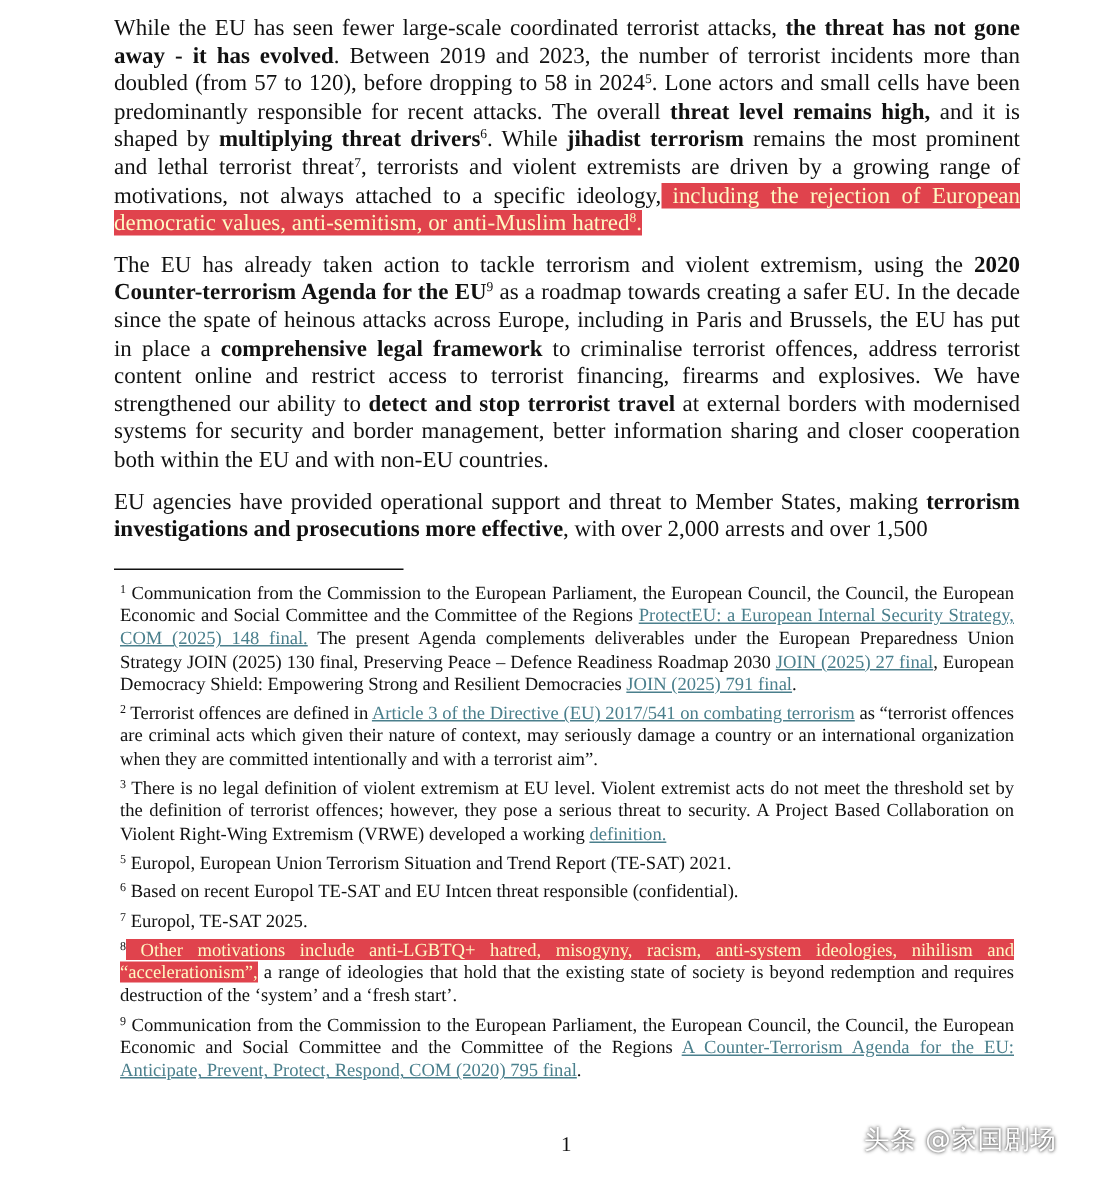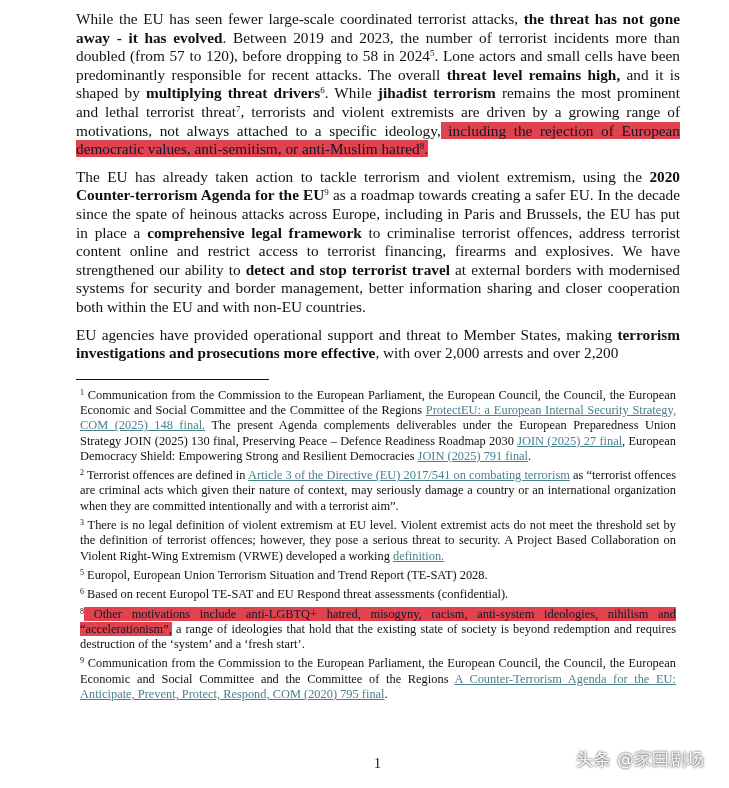--- a/index.html
+++ b/index.html
@@ -6,21 +6,21 @@
   body { width: 729px; height: 788px; position: relative; overflow: hidden; }
   .page {
     position: absolute; left: 76px; top: 10px; width: 604px;
     font-family: "Liberation Serif", serif; color: #111;
   }
   .para {
     font-size: 15.3px; line-height: 18.6px; text-align: justify; margin: 0 0 9px 0;
   }
   .para b { font-weight: bold; }
   sup { font-size: 9px; line-height: 0; vertical-align: 5px; }
-  .hl { background: #e0434d; color: #0f172a; }
+  .hl { background: #e0434d; color: #fef9c3; }
   .rule { width: 193px; height: 1px; background: #111; margin: 16px 0 8px 0; }
   .fn {
     font-size: 12.4px; line-height: 15.3px; text-align: justify; margin: 4px;
   }
   .fn sup { font-size: 8px; vertical-align: 4px; }
   .link { color: #4a7f8c; text-decoration: underline; }
   .pagenum {
     position: absolute; left: 374px; top: 756px; font-family: "Liberation Serif", serif;
     font-size: 14px; color: #111;
   }
@@ -31,35 +31,36 @@
 </style>
 </head>
 <body>
 
 <div class="page">
 
   <p class="para"><span>While the EU has seen fewer large-scale coordinated terrorist attacks, </span><b>the threat has not gone away - it has evolved</b><span>. Between 2019 and 2023, the number of terrorist incidents more than doubled (from 57 to 120), before dropping to 58 in 2024</span><sup>5</sup><span>. Lone actors and small cells have been predominantly responsible for recent attacks. The overall </span><b>threat level remains high,</b><span> and it is shaped by </span><b>multiplying threat drivers</b><sup>6</sup><span>. While </span><b>jihadist terrorism</b><span> remains the most prominent and lethal terrorist threat</span><sup>7</sup><span>, terrorists and violent extremists are driven by a growing range of motivations, not always attached to a specific ideology,</span><span class="hl" style="background: rgb(224, 67, 77);"><span> including the rejection of European democratic values, anti-semitism, or anti-Muslim hatred</span><sup>8</sup><span>.</span></span></p>
 
   <p class="para"><span>The EU has already taken action to tackle terrorism and violent extremism, using the </span><b>2020 Counter-terrorism Agenda for the EU</b><sup>9</sup><span> as a roadmap towards creating a safer EU. In the decade since the spate of heinous attacks across Europe, including in Paris and Brussels, the EU has put in place a </span><b>comprehensive legal framework</b><span> to criminalise terrorist offences, address terrorist content online and restrict access to terrorist financing, firearms and explosives. We have strengthened our ability to </span><b>detect and stop terrorist travel</b><span> at external borders with modernised systems for security and border management, better information sharing and closer cooperation both within the EU and with non-EU countries.</span></p>
 
-  <p class="para"><span>EU agencies have provided operational support and threat to Member States, making </span><b>terrorism investigations and prosecutions more effective</b><span>, with over 2,000 arrests and over 2,200</span></p>
+  <p class="para"><span>EU agencies have provided operational support and threat to Member States, making </span><b>terrorism investigations and prosecutions more effective</b><span>, with over 2,000 arrests and over 1,500</span></p>
 
   <div class="rule"></div>
 
   <p class="fn"><sup>1</sup><span> Communication from the Commission to the European Parliament, the European Council, the Council, the European Economic and Social Committee and the Committee of the Regions </span><a class="link" style="color: rgb(74, 127, 140);">ProtectEU: a European Internal Security Strategy, COM (2025) 148 final.</a><span> The present Agenda complements deliverables under the European Preparedness Union Strategy JOIN (2025) 130 final, Preserving Peace – Defence Readiness Roadmap 2030 </span><a class="link" style="color: rgb(74, 127, 140);">JOIN (2025) 27 final</a><span>, European Democracy Shield: Empowering Strong and Resilient Democracies </span><a class="link" style="color: rgb(74, 127, 140);">JOIN (2025) 791 final</a><span>.</span></p>
 
   <p class="fn"><sup>2</sup><span> Terrorist offences are defined in </span><a class="link" style="color: rgb(74, 127, 140);">Article 3 of the Directive (EU) 2017/541 on combating terrorism</a><span> as “terrorist offences are criminal acts which given their nature of context, may seriously damage a country or an international organization when they are committed intentionally and with a terrorist aim”.</span></p>
 
   <p class="fn"><sup>3</sup><span> There is no legal definition of violent extremism at EU level. Violent extremist acts do not meet the threshold set by the definition of terrorist offences; however, they pose a serious threat to security. A Project Based Collaboration on Violent Right-Wing Extremism (VRWE) developed a working </span><a class="link" style="color: rgb(74, 127, 140);">definition.</a></p>
 
 
-  <p class="fn"><sup>5</sup><span> Europol, European Union Terrorism Situation and Trend Report (TE-SAT) 2028.</span></p>
+  <p class="fn"><sup>5</sup><span> Europol, European Union Terrorism Situation and Trend Report (TE-SAT) 2021.</span></p>
 
-  <p class="fn"><sup>6</sup><span> Based on recent Europol TE-SAT and EU Respond threat assessments (confidential).</span></p>
+  <p class="fn"><sup>6</sup><span> Based on recent Europol TE-SAT and EU Intcen threat responsible (confidential).</span></p>
 
+  <p class="fn"><sup>7</sup><span> Europol, TE-SAT 2025.</span></p>
 
   <p class="fn"><sup>8</sup><span class="hl" style="background: rgb(224, 67, 77);"> Other motivations include anti-LGBTQ+ hatred, misogyny, racism, anti-system ideologies, nihilism and “accelerationism”,</span><span> a range of ideologies that hold that the existing state of society is beyond redemption and requires destruction of the ‘system’ and a ‘fresh start’.</span></p>
 
   <p class="fn"><sup>9</sup><span> Communication from the Commission to the European Parliament, the European Council, the Council, the European Economic and Social Committee and the Committee of the Regions </span><a class="link" style="color: rgb(74, 127, 140);">A Counter-Terrorism Agenda for the EU: Anticipate, Prevent, Protect, Respond, COM (2020) 795 final</a><span>.</span></p>
 </div>
 
 <div class="pagenum">1</div>
 <div class="watermark">头条 @家国剧场</div>
 
 </body></html>

